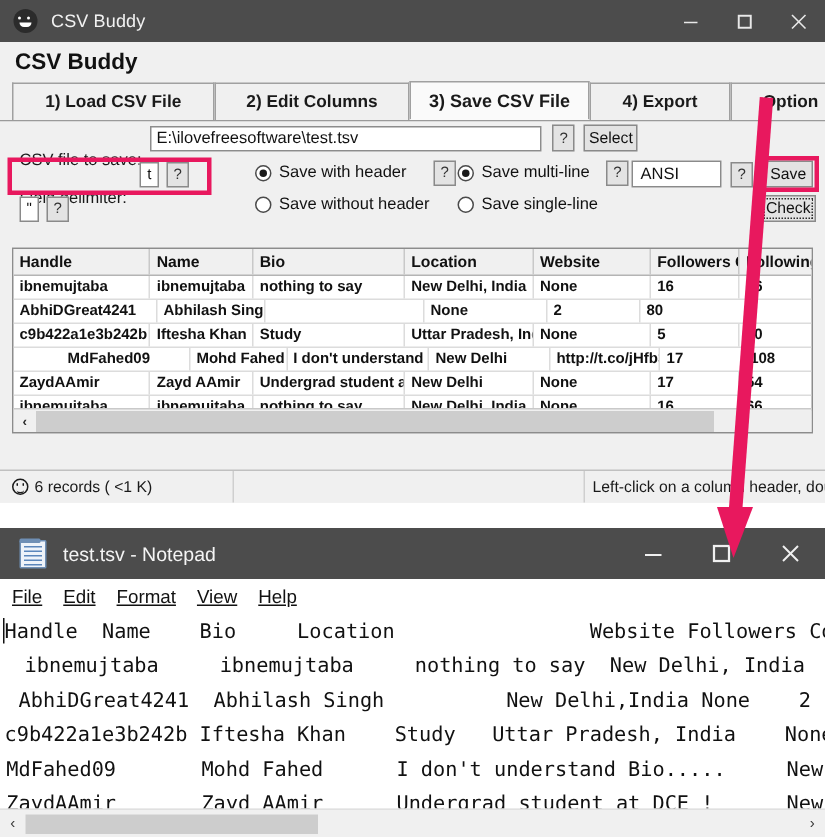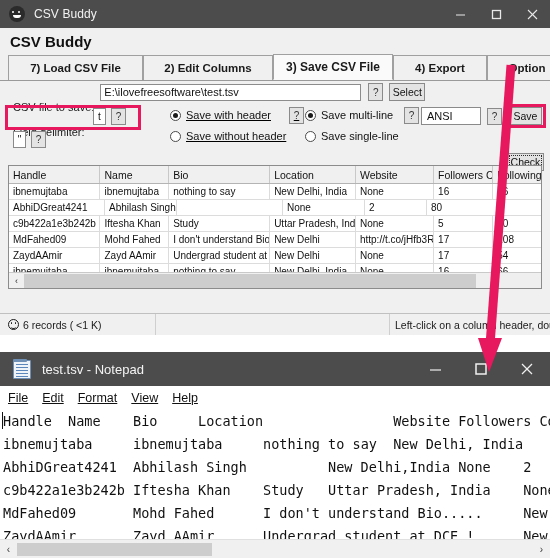--- a/index.html
+++ b/index.html
@@ -47,21 +47,21 @@
 
   .radio{display:flex;align-items:center;font-size:11px;color:#111;}
   .radio .dot{width:11px;height:11px;border-radius:50%;border:1px solid #4a4a4a;background:#fff;margin-right:5px;position:relative;box-sizing:border-box;}
   .radio.on .dot::after{content:"";position:absolute;left:2px;top:2px;width:5px;height:5px;border-radius:50%;background:#1a1a1a;}
 
   .sel{height:18px;background:#fff;border:1px solid #8a8a8a;box-sizing:border-box;font-size:11px;color:#111;
        display:flex;align-items:center;padding-left:5px;position:relative;}
 
   .hl{position:absolute;border:3px solid #e8185e;box-sizing:border-box;z-index:20;pointer-events:none;}
 
-  .dotted{outline:1px dotted #2a2a2a;outline-offset:-3px;margin-top:23px;}
+  .dotted{outline:1px dotted #2a2a2a;outline-offset:-3px;}
 
   
   .grid{position:absolute;background:#fff;border:1px solid #8c8c8c;box-sizing:border-box;overflow:hidden;}
   .grid-head{display:flex;height:17px;background:#f0f0f0;border-bottom:1px solid #b4b4b4;}
   .gh{font-size:10.5px;color:#111;display:flex;align-items:center;padding-left:4px;border-right:1px solid #c8c8c8;box-sizing:border-box;overflow:hidden;white-space:nowrap;}
   .grow{display:flex;height:15px;border-bottom:1px solid #dcdcdc;}
   .gc{font-size:10px;color:#111;display:flex;align-items:center;padding-left:4px;border-right:1px solid #dcdcdc;box-sizing:border-box;overflow:hidden;white-space:nowrap;}
   .grow.empty .gc{color:transparent;}
 
   .hscroll{position:absolute;height:16px;background:#f0f0f0;border-top:1px solid #c9c9c9;display:flex;align-items:center;box-sizing:border-box;}
@@ -70,21 +70,21 @@
   .hs-track{flex:1;height:14px;background:#efefef;}
 
   .statusbar{position:absolute;left:0;bottom:0;width:550px;height:21px;background:#f0f0f0;border-top:1px solid #c0c0c0;display:flex;align-items:center;}
   .sb-cell{height:21px;display:flex;align-items:center;font-size:10.5px;color:#1a1a1a;box-sizing:border-box;}
   .sb-sep{width:1px;height:21px;background:#cfcfcf;}
   .smiley{width:11px;height:11px;border-radius:50%;border:1.3px solid #1a1a1a;margin-right:4px;position:relative;box-sizing:border-box;flex:0 0 auto;}
   .smiley::before{content:"";position:absolute;left:1.5px;top:2px;width:1.5px;height:1.5px;background:#1a1a1a;border-radius:50%;box-shadow:4px 0 0 #1a1a1a;}
   .smiley::after{content:"";position:absolute;left:2px;top:5px;width:4.5px;height:2.5px;border-bottom:1.3px solid #1a1a1a;border-radius:0 0 4px 4px;}
 
   
-  .win2{position:absolute;left:0;top:352px;width:550px;height:206px;background:#0369a1;}
+  .win2{position:absolute;left:0;top:352px;width:550px;height:206px;background:#0369a1;text-align:center;}
   .np-title{height:34px;background:#4c4c4c;display:flex;align-items:center;position:relative;}
   .np-icon{width:18px;height:19px;margin-left:13px;position:relative;flex:0 0 auto;background:#eef3fa;border:1px solid #6f8fb5;box-sizing:border-box;border-radius:1px;}
   .np-icon::before{content:"";position:absolute;left:2px;top:3px;width:12px;height:1px;background:#5b86bb;
      box-shadow:0 3px 0 #5b86bb,0 6px 0 #5b86bb,0 9px 0 #5b86bb,0 12px 0 #5b86bb;}
   .np-icon::after{content:"";position:absolute;left:-1px;top:-2px;width:14px;height:3px;background:#6f8fb5;border-radius:1px;}
   .np-name{color:#f4f4f4;font-size:13px;margin-left:11px;}
   .np-ctrls{position:absolute;right:0;top:0;height:34px;display:flex;}
   .np-btn{width:46px;height:34px;display:flex;align-items:center;justify-content:center;color:#f0f0f0;}
 
   .np-menu{height:24px;background:#fff;border-bottom:1px solid #e2e2e2;display:flex;align-items:center;padding-left:8px;}
@@ -132,21 +132,21 @@
         </div>
       </div>
     </div>
 
     <div class="apphdr">
       <div class="apphdr-title">CSV Buddy</div>
     </div>
 
     <div class="tabstrip">
       <div class="tab inactive" style="left:8px;width:135px;">
-        <span>7) Load CSV File</span>
+        <span>1) Load CSV File</span>
       </div>
       <div class="tab inactive" style="left:143px;width:130px;">
         <span>2) Edit Columns</span>
       </div>
       <div class="tab active" style="left:273px;width:120px;">
         <span>3) Save CSV File</span>
       </div>
       <div class="tab inactive" style="left:393px;width:94px;">
         <span>4) Export</span>
       </div>
@@ -169,21 +169,21 @@
           <div class="lbl" style="width:80px;">Field delimiter:</div>
           <div class="sbox">t</div>
           <div class="qbtn" style="margin-left:5px;height:17px;">?</div>
         </div>
         <div style="display:flex;align-items:center;height:21px;margin-top:2px;">
           <div class="sbox">"</div>
           <div class="qbtn" style="margin-left:5px;height:17px;">?</div>
         </div>
       </div>
 
-      <div style="position:absolute;left:170px;top:25px;text-decoration:underline;">
+      <div style="position:absolute;left:170px;top:25px;">
         <div style="display:flex;align-items:center;height:18px;">
           <div class="radio on">
             <span class="dot"></span>
             <span>Save with header</span>
           </div>
           <div class="qbtn" style="margin-left:18px;height:17px;">?</div>
         </div>
         <div style="display:flex;align-items:center;height:18px;margin-top:3px;">
           <div class="radio">
             <span class="dot"></span>
@@ -212,21 +212,21 @@
         <div class="sel" style="width:60px;">ANSI</div>
         <div class="qbtn" style="margin-left:6px;height:17px;">?</div>
       </div>
 
       <div class="btn" style="position:absolute;left:509px;top:26px;width:33px;height:18px;">Save</div>
       <div class="btn dotted" style="position:absolute;left:507px;top:49px;width:37px;height:18px;">Check</div>
 
       <div class="hl" style="left:5px;top:24px;width:136px;height:25px;"></div>
       <div class="hl" style="left:506px;top:23px;width:40px;height:24px;"></div>
 
-      <div class="grid" style="left:8px;top:84px;width:534px;height:124px;">
+      <div class="grid" style="left:8px;top:84px;width:534px;height:124px;font-weight:bold;">
         <div class="grid-head">
           <div class="gh" style="width:96px;">Handle</div>
           <div class="gh" style="width:72px;">Name</div>
           <div class="gh" style="width:106px;">Bio</div>
           <div class="gh" style="width:90px;">Location</div>
           <div class="gh" style="width:82px;">Website</div>
           <div class="gh" style="width:62px;">Followers Count</div>
           <div class="gh" style="width:50px;border-right:none;">Following</div>
         </div>
 
@@ -250,21 +250,21 @@
         <div class="grow">
           <div class="gc" style="width:96px;">c9b422a1e3b242b</div>
           <div class="gc" style="width:72px;">Iftesha Khan</div>
           <div class="gc" style="width:106px;">Study</div>
           <div class="gc" style="width:90px;">Uttar Pradesh, India</div>
           <div class="gc" style="width:82px;">None</div>
           <div class="gc" style="width:62px;">5</div>
           <div class="gc" style="width:50px;border-right:none;">10</div>
         </div>
         <div class="grow">
-          <div class="gc" style="width:96px;">MdFahed09</div>
+          <div class="gc" style="width:96px;margin-left:32px;">MdFahed09</div>
           <div class="gc" style="width:72px;">Mohd Fahed</div>
           <div class="gc" style="width:106px;">I don't understand Bio.....</div>
           <div class="gc" style="width:90px;">New Delhi</div>
           <div class="gc" style="width:82px;">http://t.co/jHfb3RidMx</div>
           <div class="gc" style="width:62px;">17</div>
           <div class="gc" style="width:50px;border-right:none;">108</div>
         </div>
         <div class="grow">
           <div class="gc" style="width:96px;">ZaydAAmir</div>
           <div class="gc" style="width:72px;">Zayd AAmir</div>

